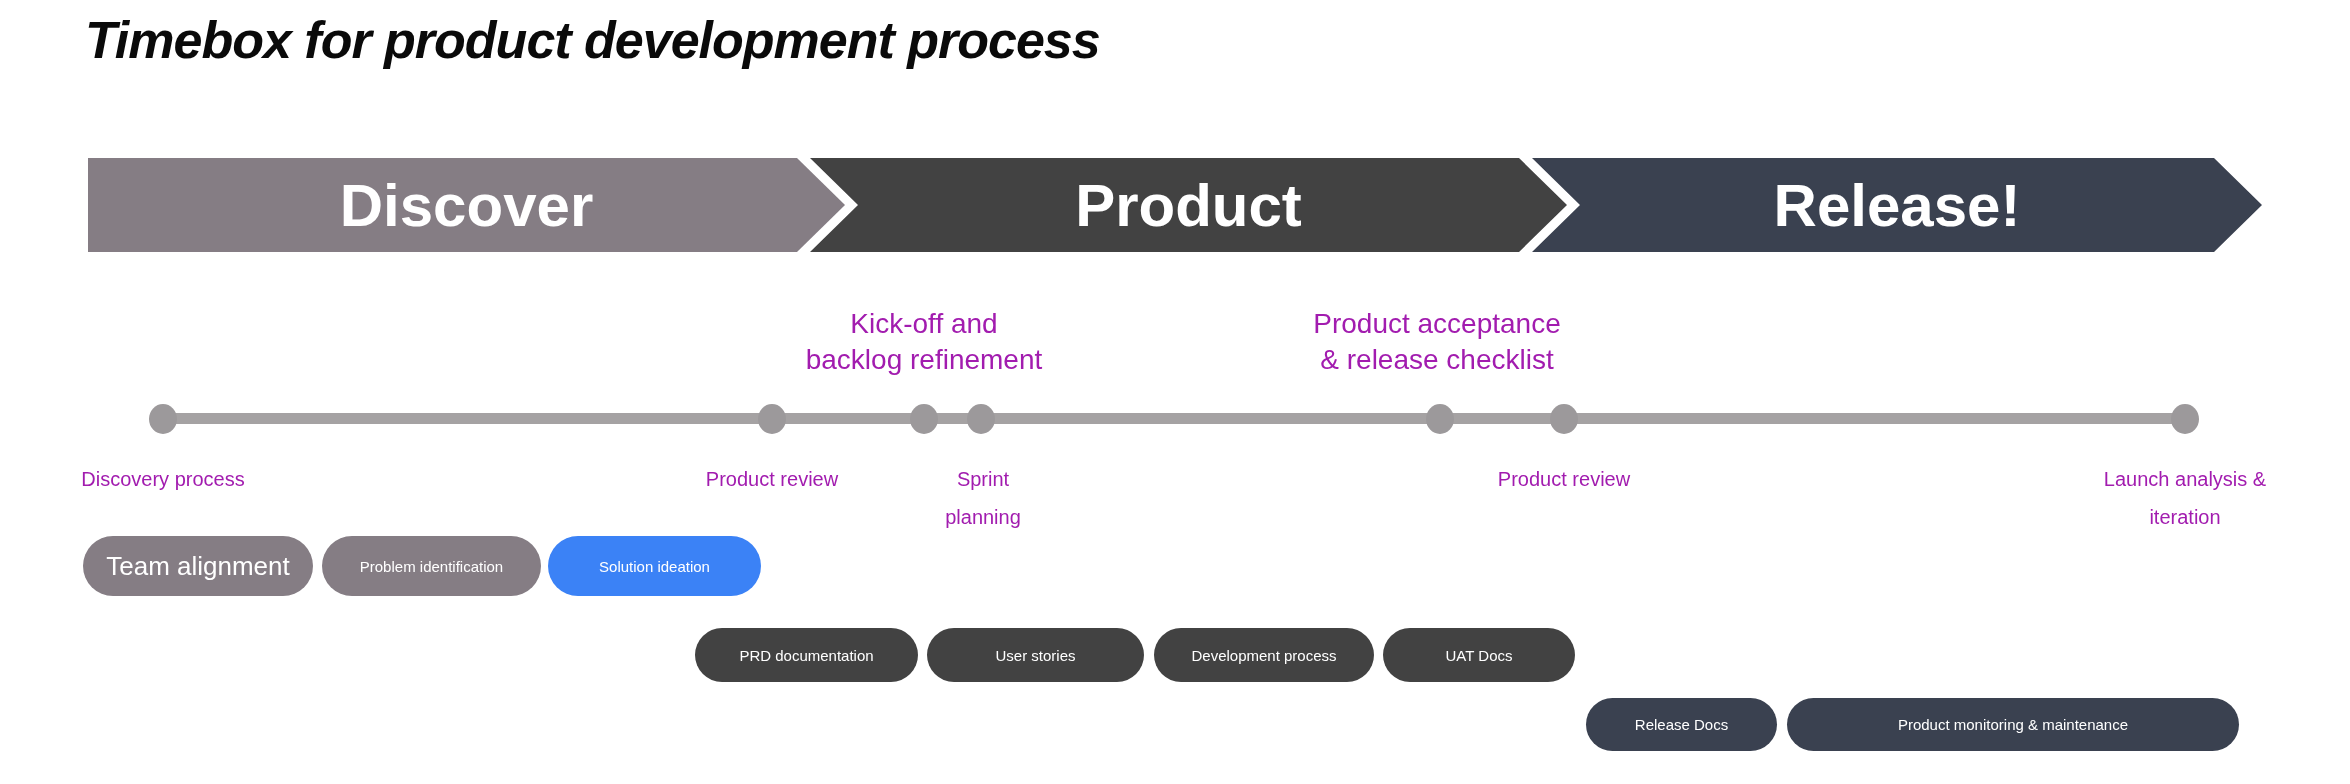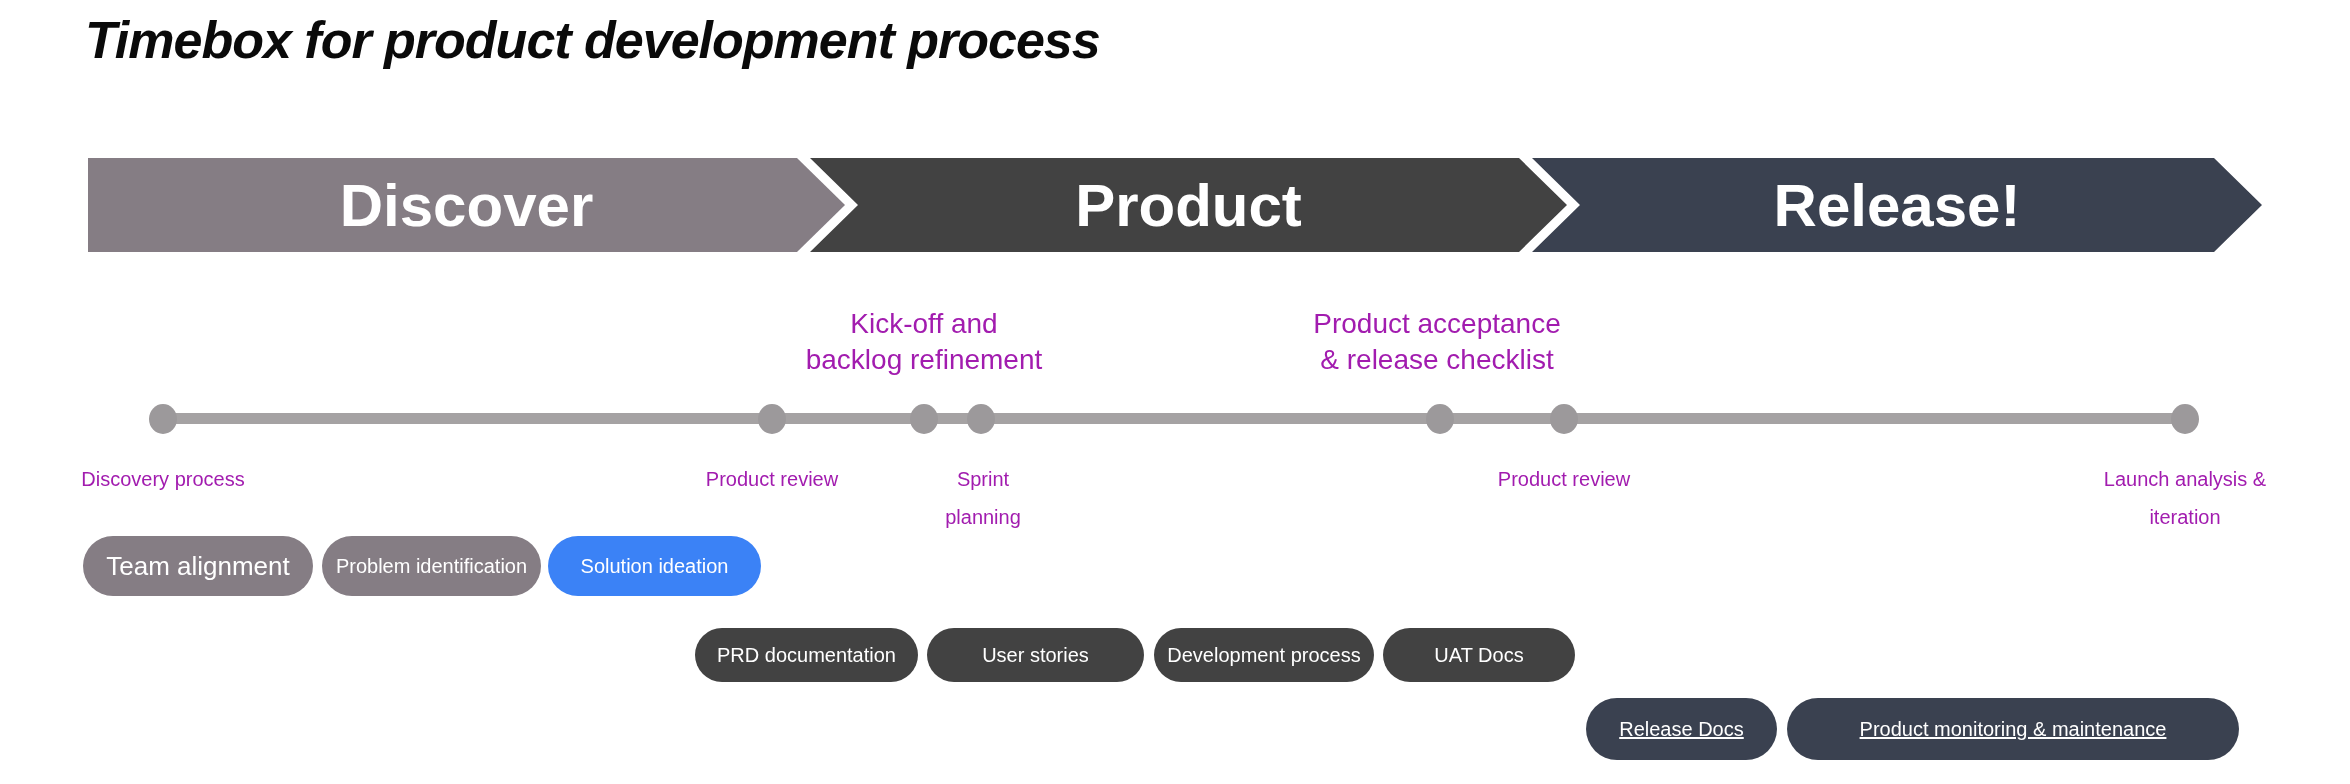--- a/index.html
+++ b/index.html
@@ -42,25 +42,25 @@
   .ms-above { top: 306px; font-size: 28px; line-height: 36px; }
   .ms-below { top: 460px; font-size: 20px; line-height: 38px; }
   .ma1 { left: 924px; }  .ma2 { left: 1437px; }
   .mb1 { left: 163px; }  .mb2 { left: 772px; } .mb3 { left: 983px; }
   .mb4 { left: 1564px; } .mb5 { left: 2185px; }
 
   
   .pill {
     position: absolute; border-radius: 32px; color: #ffffff;
     display: flex; align-items: center; justify-content: center;
-    font-size: 20px; text-align: center; white-space: nowrap;
+    font-size: 15px; text-align: center; white-space: nowrap;
   }
   .row1 { top: 536px; height: 60px; }
   .row2 { top: 628px; height: 54px; }
-  .row3 { top: 698px; height: 62px; text-decoration: underline; }
+  .row3 { top: 698px; height: 53px; }
   .p11 { left: 83px;   width: 230px; font-size: 26px; }
   .p12 { left: 322px;  width: 219px; }
   .p13 { left: 548px;  width: 213px; }
   .p21 { left: 695px;  width: 223px; }
   .p22 { left: 927px;  width: 217px; }
   .p23 { left: 1154px; width: 220px; }
   .p24 { left: 1383px; width: 192px; }
   .p31 { left: 1586px; width: 191px; }
   .p32 { left: 1787px; width: 452px; }
 </style>

